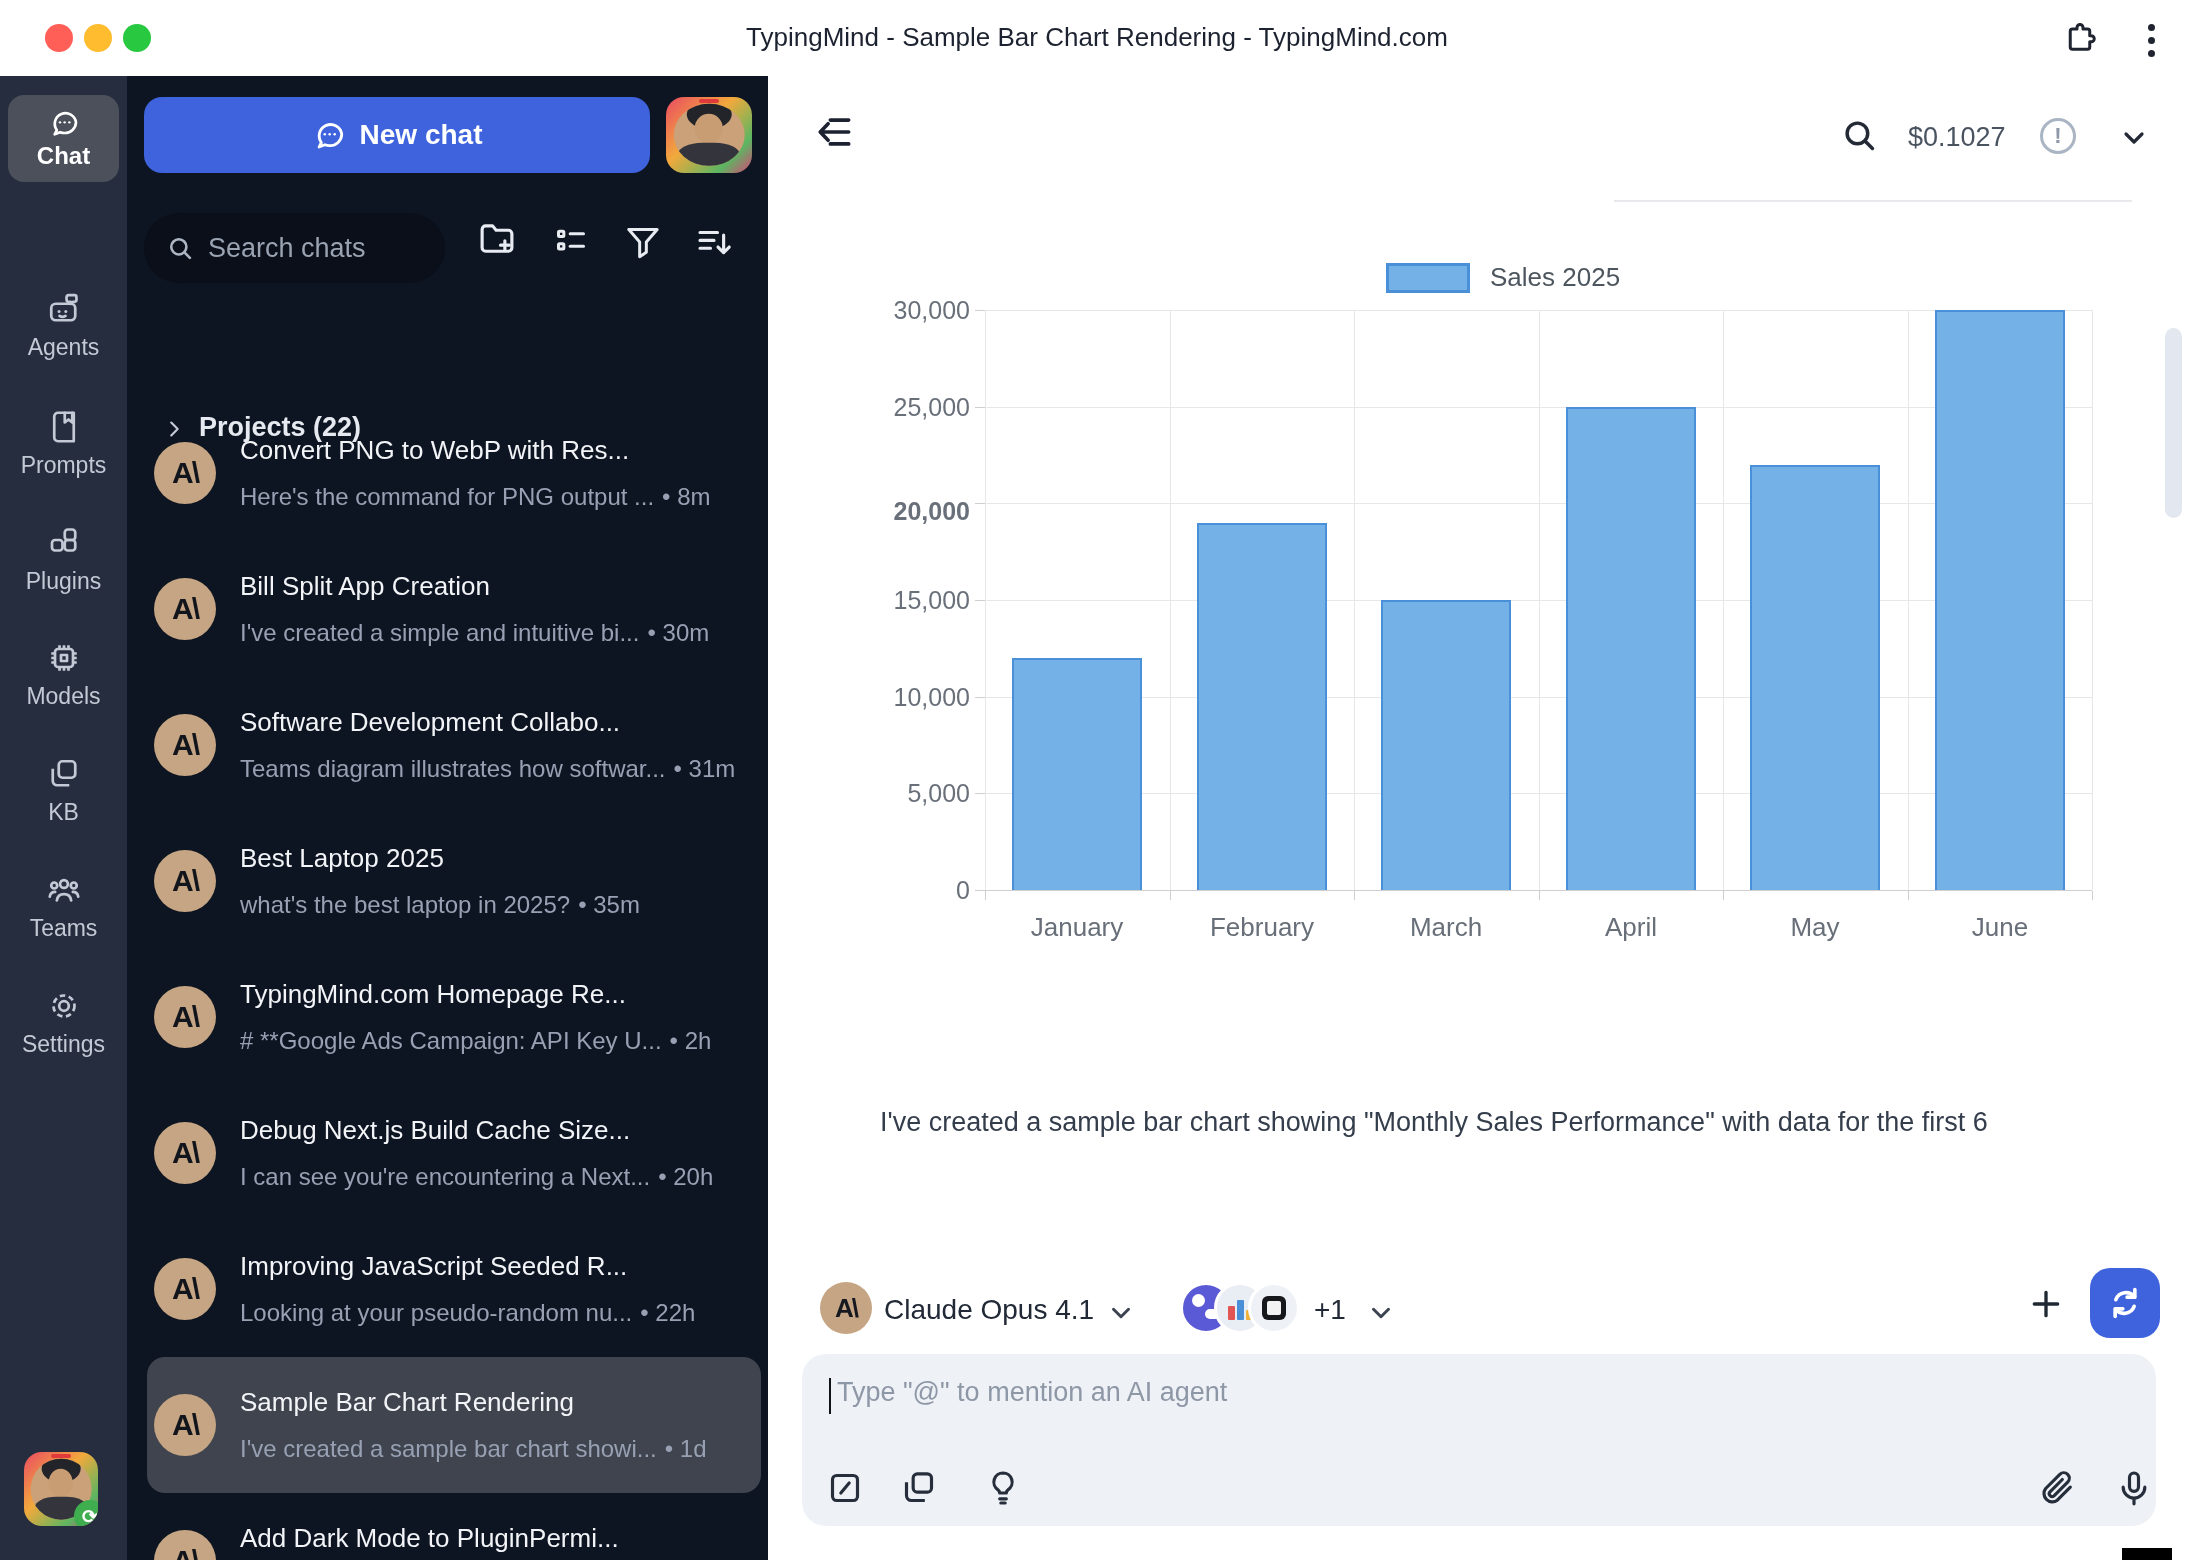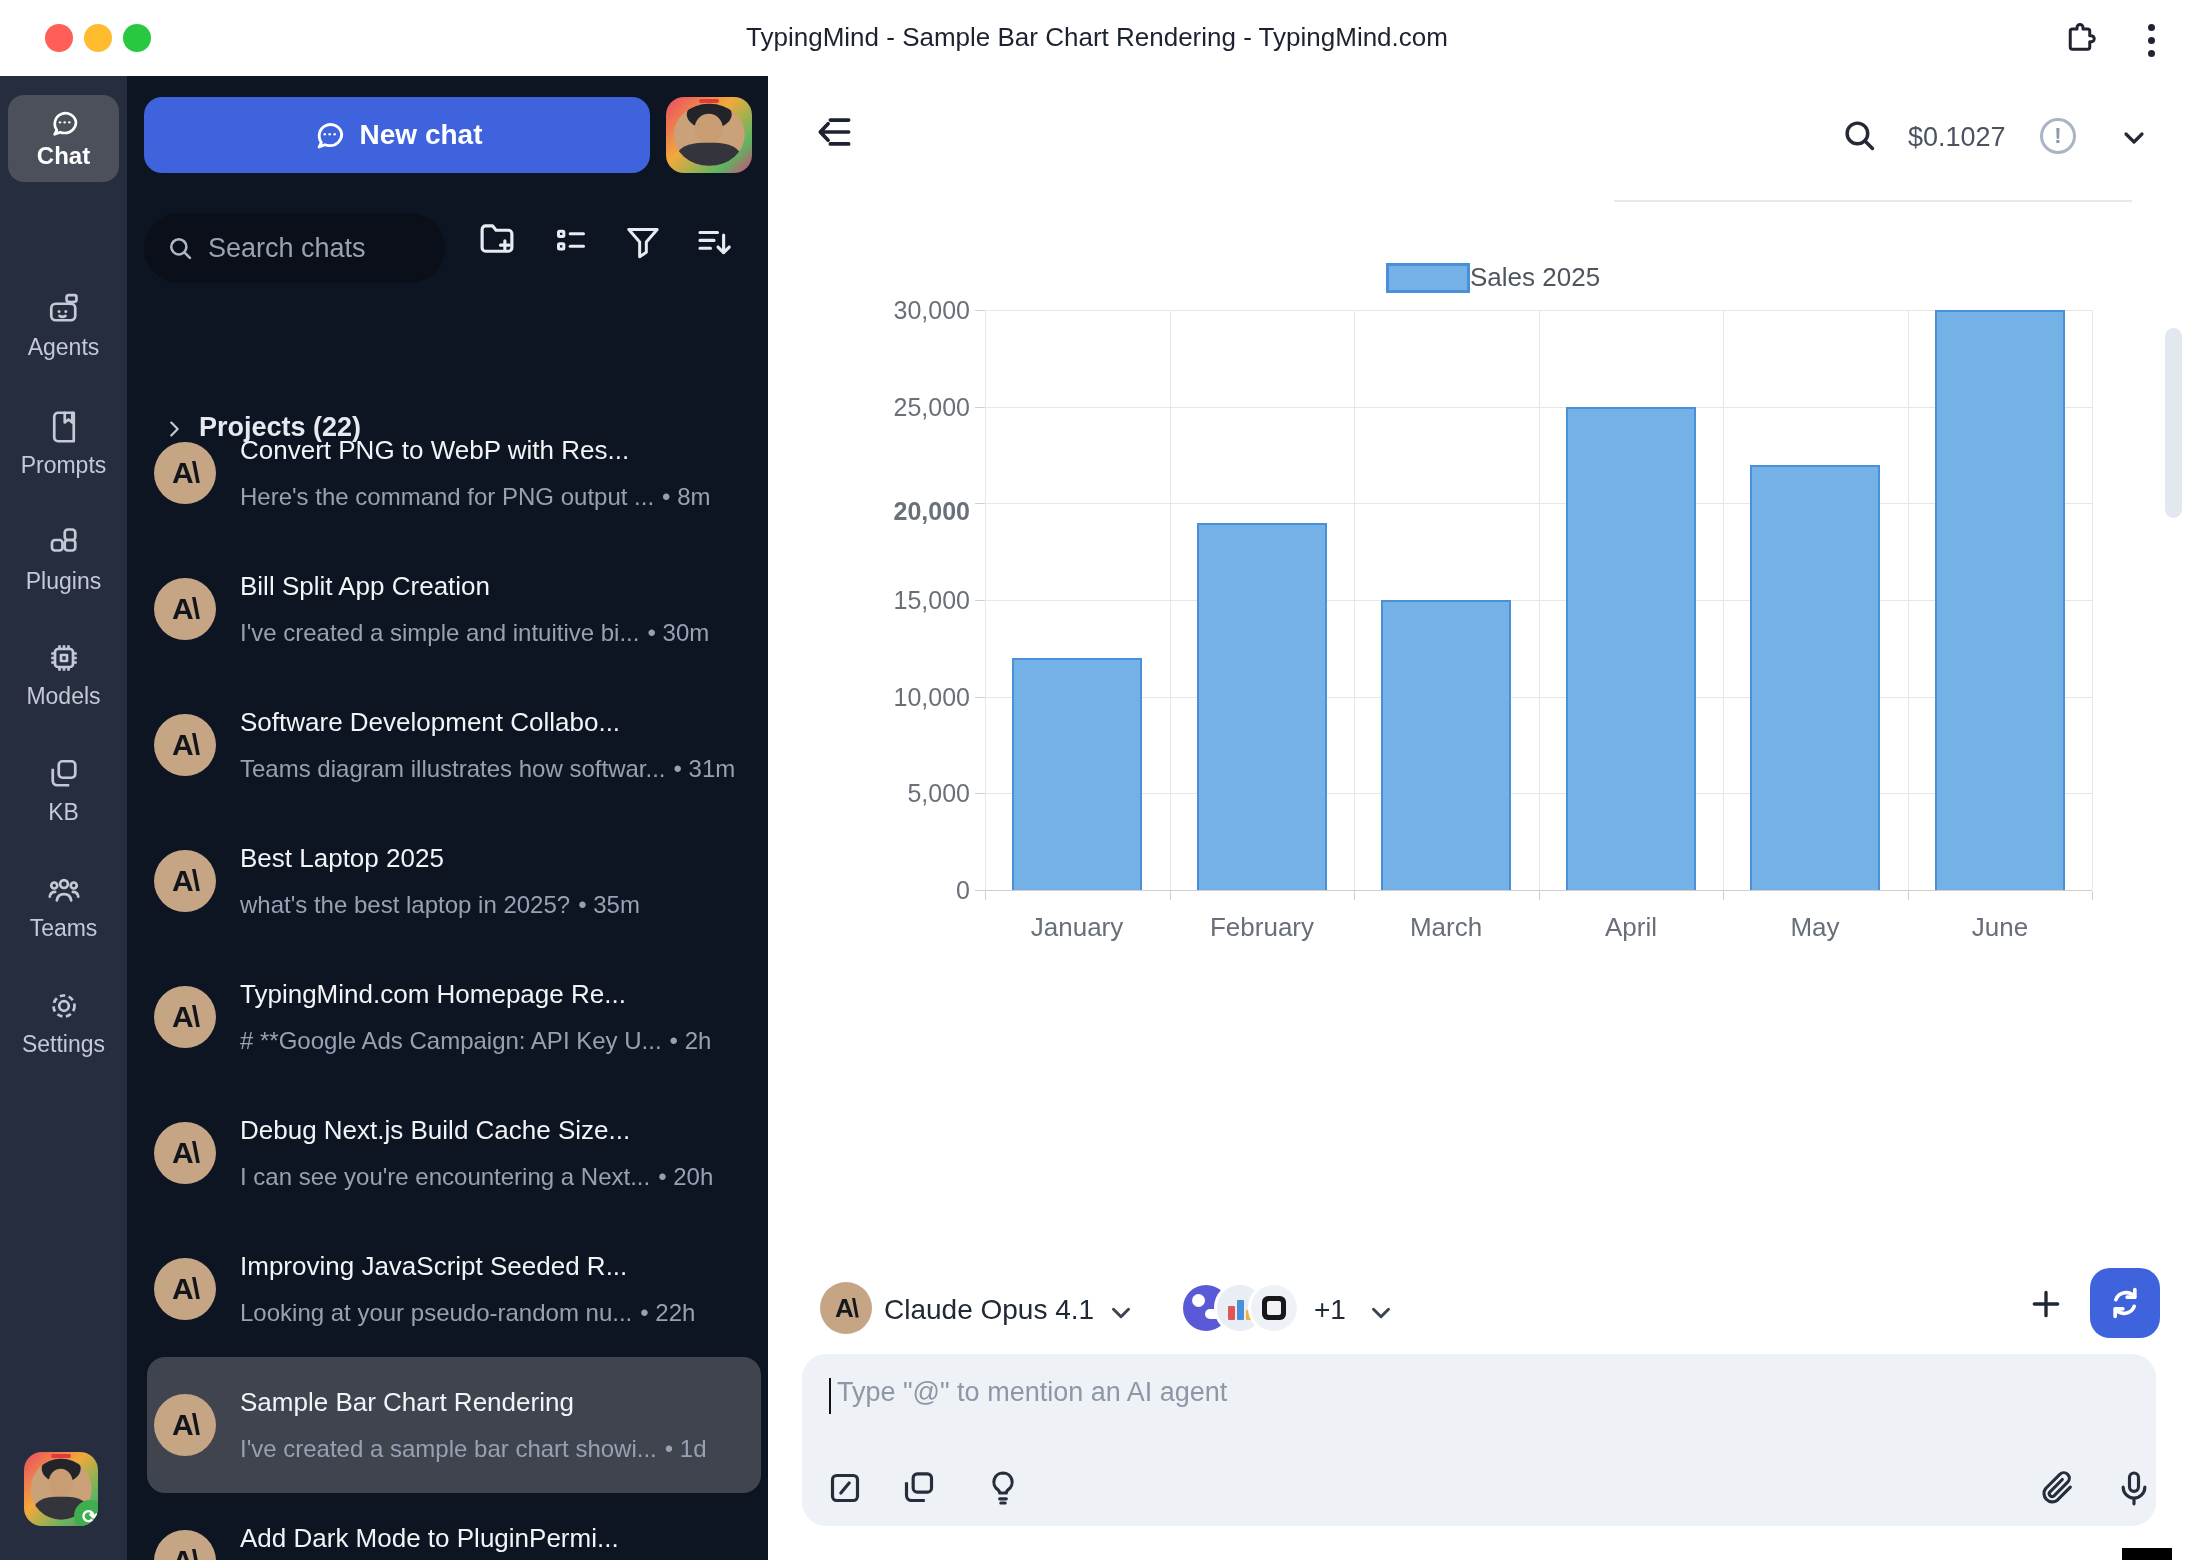--- a/index.html
+++ b/index.html
@@ -58,21 +58,21 @@
   .collapse-btn{position:absolute;left:44px;top:34px;color:#1c2230;}
   .m-search{position:absolute;left:1072px;top:40px;color:#232a36;}
   .cost{position:absolute;left:1140px;top:46px;font-size:27px;color:#4a5360;}
   .info-badge{position:absolute;left:1272px;top:42px;width:36px;height:36px;border-radius:50%;border:3.5px solid #a9b5c3;
               color:#8d99a8;font-weight:700;font-size:22px;display:flex;align-items:center;justify-content:center;box-sizing:border-box;}
   .m-chev{position:absolute;left:1350px;top:46px;color:#232a36;}
   .divider{position:absolute;left:846px;top:124px;width:518px;height:2px;background:#e7e9ed;}
   .scrollthumb{position:absolute;left:1397px;top:252px;width:17px;height:190px;border-radius:9px;background:#e3e8f0;}
 
   
-  .legend{position:absolute;left:618px;top:186px;display:flex;align-items:center;gap:0;}
+  .legend{position:absolute;left:618px;top:186px;display:flex;align-items:center;gap:20px;}
   .legend .swatch{width:84px;height:30px;box-sizing:border-box;}
   .legend .ltxt{font-size:26px;color:#4d565e;}
   #chart{position:absolute;left:217px;top:234px;width:1107px;height:580px;}
   .hgrid{position:absolute;left:0;width:1107px;height:1px;background:#e7e7e7;}
   .vgrid{position:absolute;top:0;width:1px;height:580px;background:#e7e7e7;}
   .axis-x{position:absolute;left:0;top:580px;width:1107px;height:1px;background:#cfcfcf;}
   .ytick{position:absolute;left:-10px;width:10px;height:1px;background:#cfcfcf;}
   .xtick{position:absolute;top:581px;width:1px;height:9px;background:#cfcfcf;}
   .ylab{position:absolute;left:-105px;width:90px;text-align:right;font-size:25px;color:#69707a;}
   .xlab{position:absolute;top:602px;transform:translateX(-50%);font-size:26px;color:#686f78;}
@@ -425,20 +425,21 @@
         <div class="xlab" style="left: 461px;">March</div>
         <div class="bar" style="left: 581px; top: 97px; width: 130px; height: 483px; background: rgb(115, 177, 231); border-top: 2px solid rgb(74, 144, 217); border-right: 2px solid rgb(74, 144, 217); border-left: 2px solid rgb(74, 144, 217); border-image: initial; border-bottom: none;"></div>
         <div class="xlab" style="left: 646px;">April</div>
         <div class="bar" style="left: 765px; top: 155px; width: 130px; height: 425px; background: rgb(115, 177, 231); border-top: 2px solid rgb(74, 144, 217); border-right: 2px solid rgb(74, 144, 217); border-left: 2px solid rgb(74, 144, 217); border-image: initial; border-bottom: none;"></div>
         <div class="xlab" style="left: 830px;">May</div>
         <div class="bar" style="left: 950px; top: 0px; width: 130px; height: 580px; background: rgb(115, 177, 231); border-top: 2px solid rgb(74, 144, 217); border-right: 2px solid rgb(74, 144, 217); border-left: 2px solid rgb(74, 144, 217); border-image: initial; border-bottom: none;"></div>
         <div class="xlab" style="left: 1015px;">June</div>
       </div>
 
     <div class="message">
+      <div>I've created a sample bar chart showing "Monthly Sales Performance" with data for the first 6</div>
     </div>
 
     <div class="model-avatar">
         <span>A\</span>
       </div>
     <div class="model-name">Claude Opus 4.1</div>
     <div class="chev1">
       <svg width="30" height="30" viewBox="0 0 24 24" fill="none" stroke="currentColor" stroke-width="2.4" stroke-linecap="round" stroke-linejoin="round">
           <path d="M6 9l6 6 6-6"></path>
         </svg>

